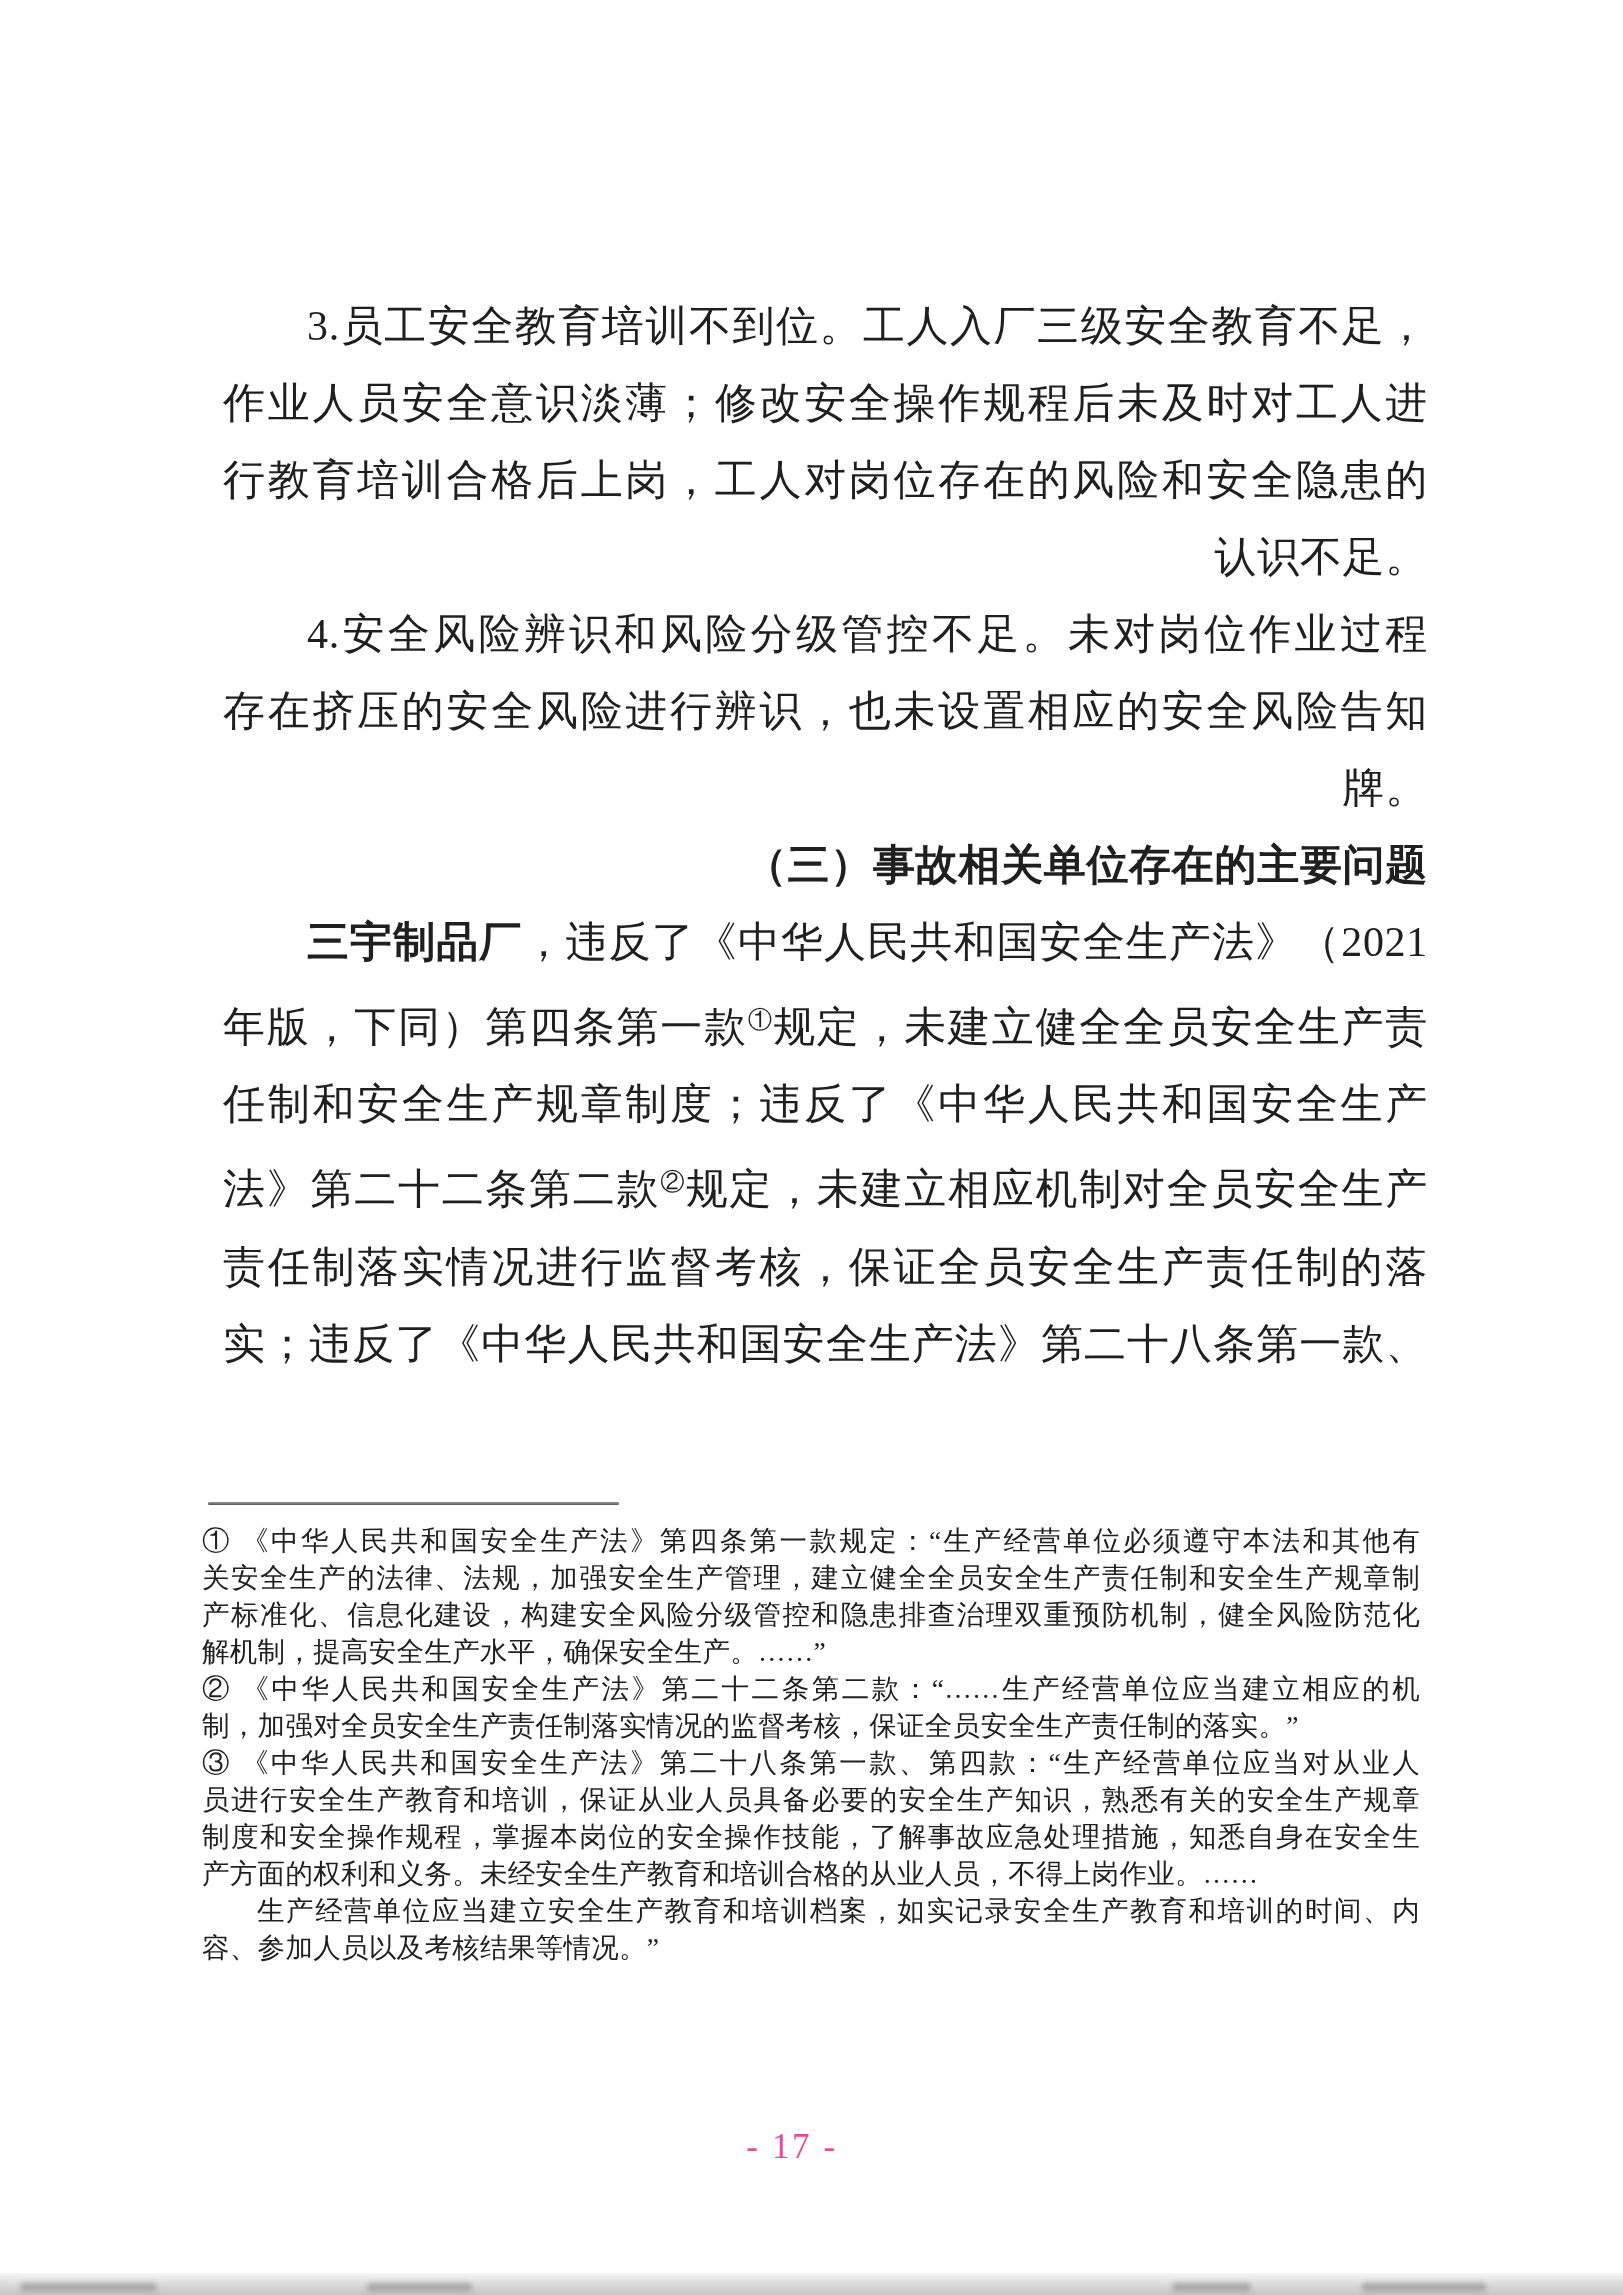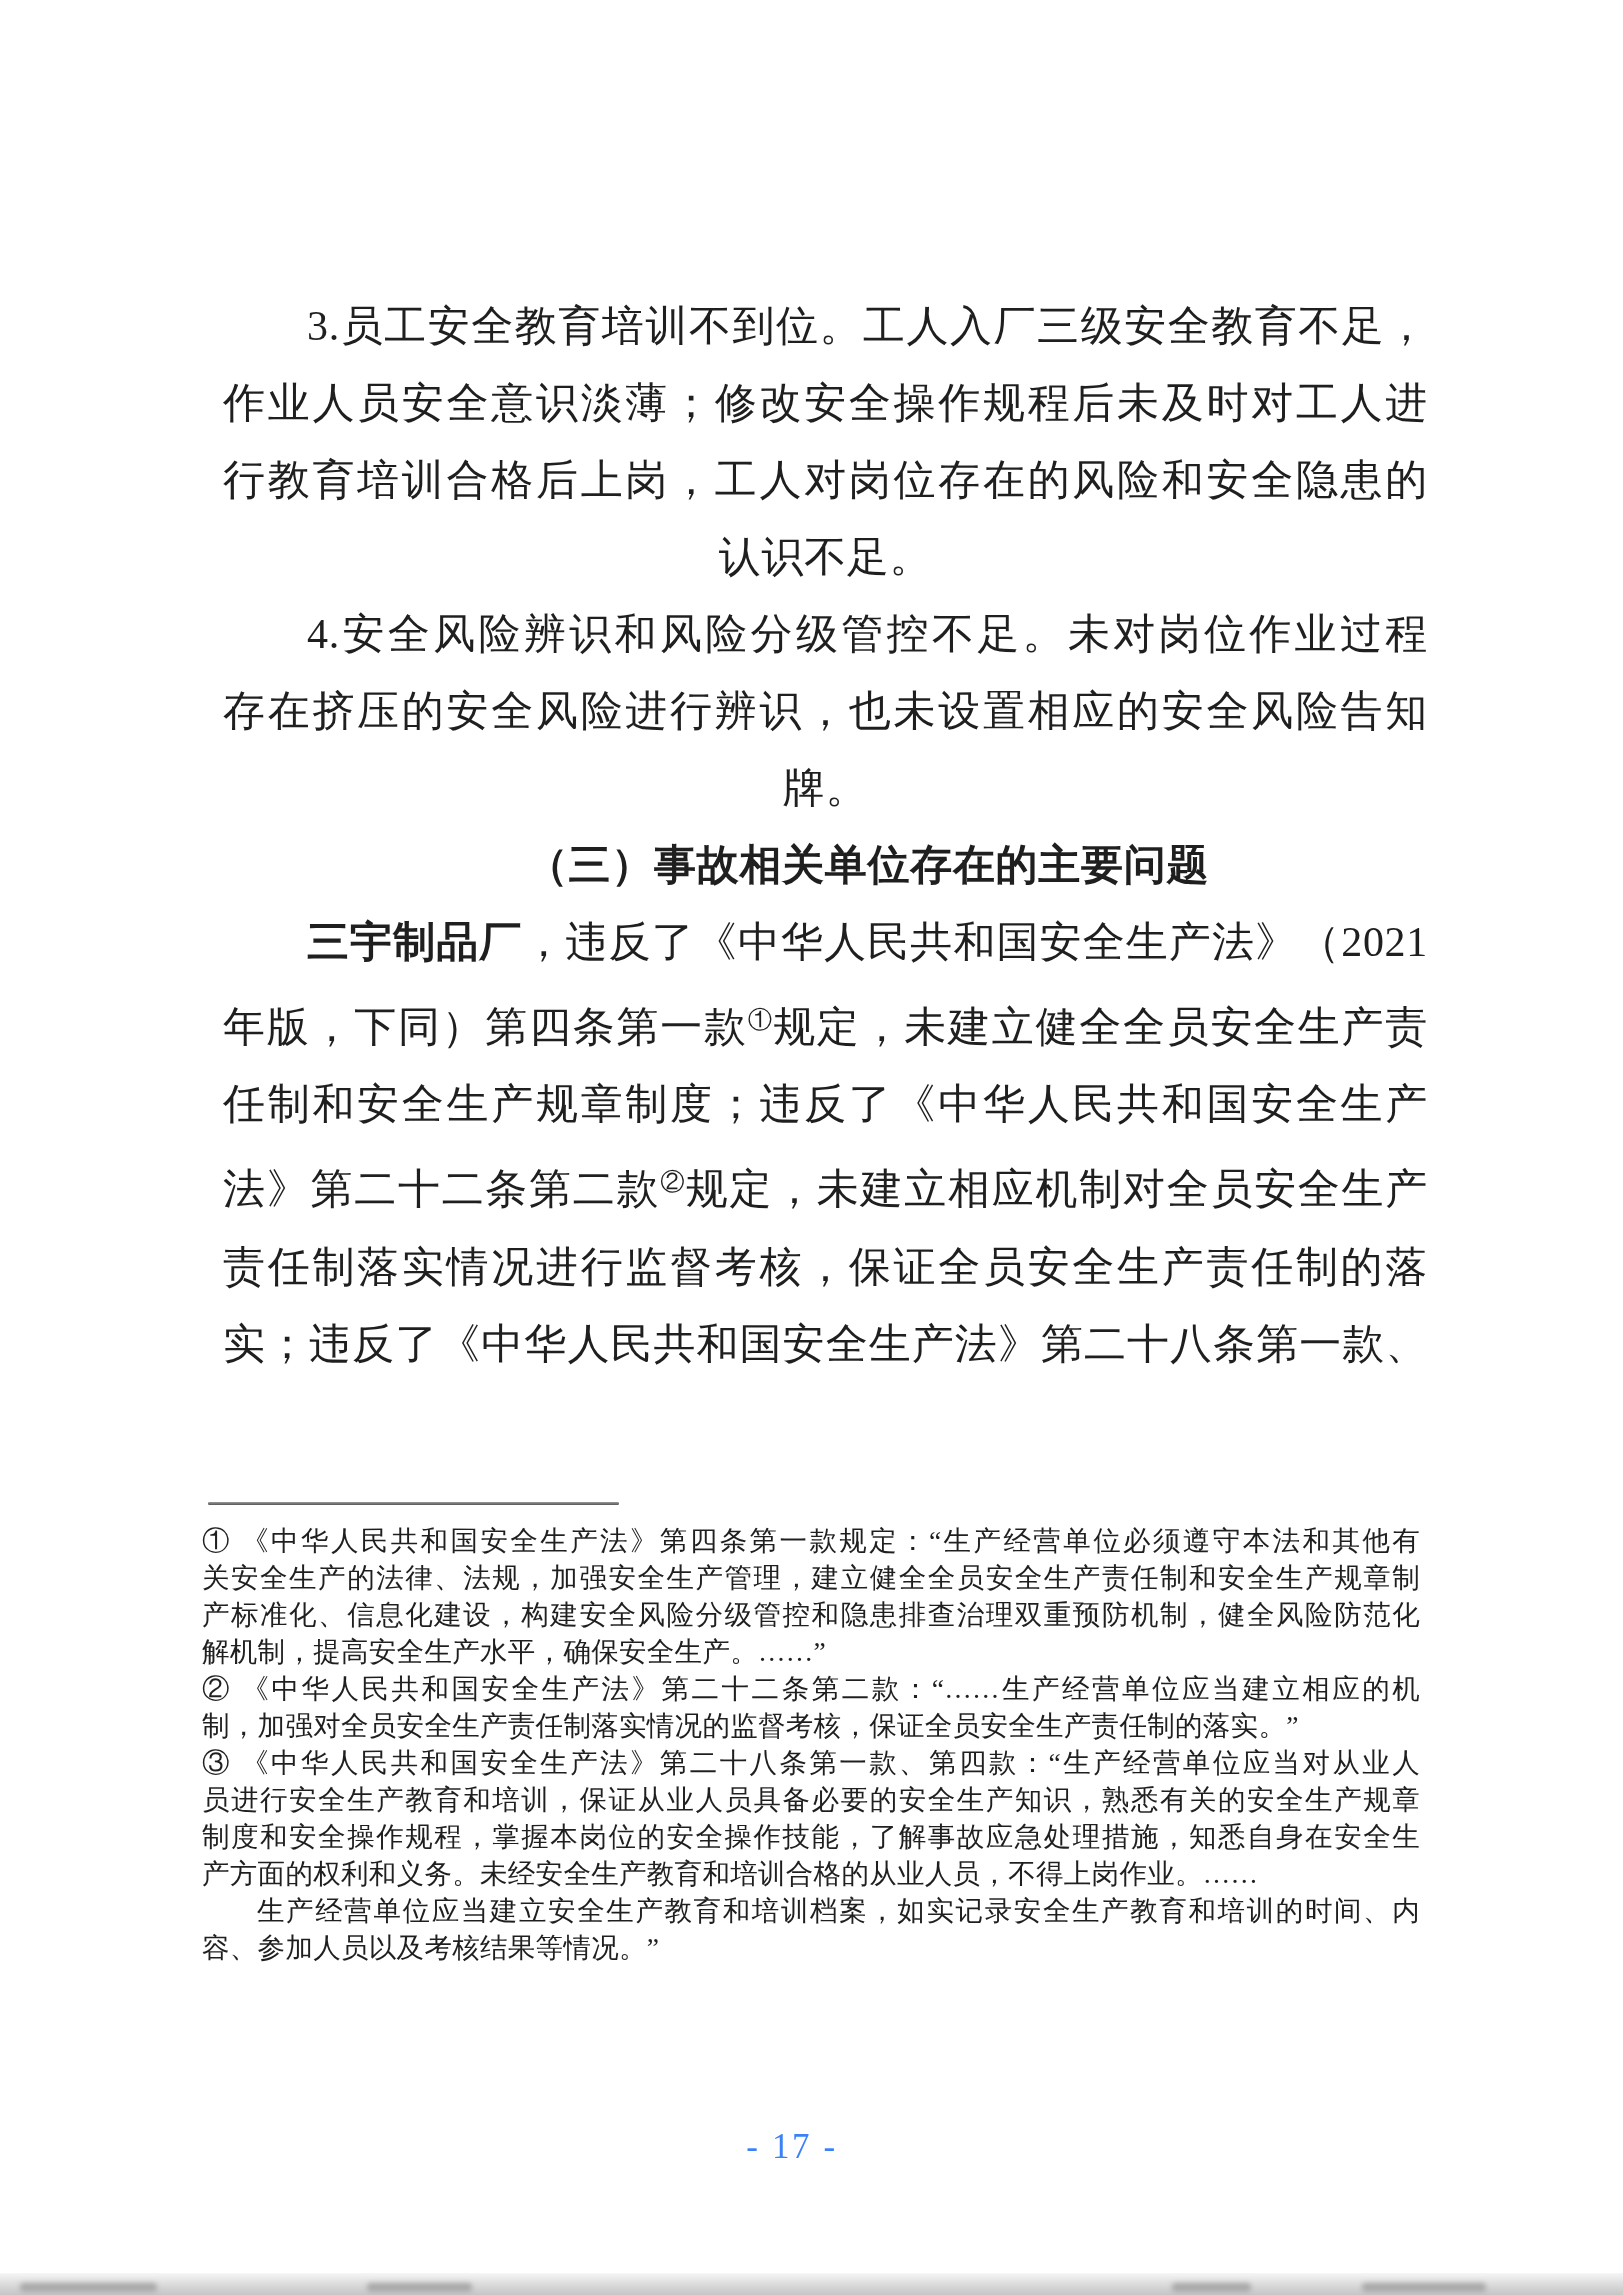--- a/index.html
+++ b/index.html
@@ -17,21 +17,21 @@
   
   .body-text {
     position: absolute;
     left: 223px;
     top: 288px;
     width: 1205px;
     font-size: 42px;
     line-height: 77px;
     letter-spacing: 0.7px;
   }
-  .body-text .line { white-space: nowrap; text-align: center; }
+  .body-text .line { white-space: nowrap; text-align: right; }
   .body-text .line.full { text-align: justify; text-align-last: justify; }
   .body-text .line.ind { padding-left: 84px; }
   .body-text .b { font-weight: bold; }
   .body-text .sup {
     font-size: 0.58em;
     vertical-align: 0.55em;
     letter-spacing: 0;
   }
 
   
@@ -61,21 +61,21 @@
 
   
   .page-number {
     position: absolute;
     left: 0;
     top: 2127px;
     width: 1584px;
     text-align: center;
     font-size: 35px;
     letter-spacing: 2.6px;
-    color: #3b82f6;
+    color: #ec4899;
   }
 
   
   .scan-edge {
     position: absolute;
     left: 0;
     bottom: 0;
     width: 100%;
     height: 22px;
     background: linear-gradient(#f6f6f6, #d2d2d2 70%, #c6c6c6);

